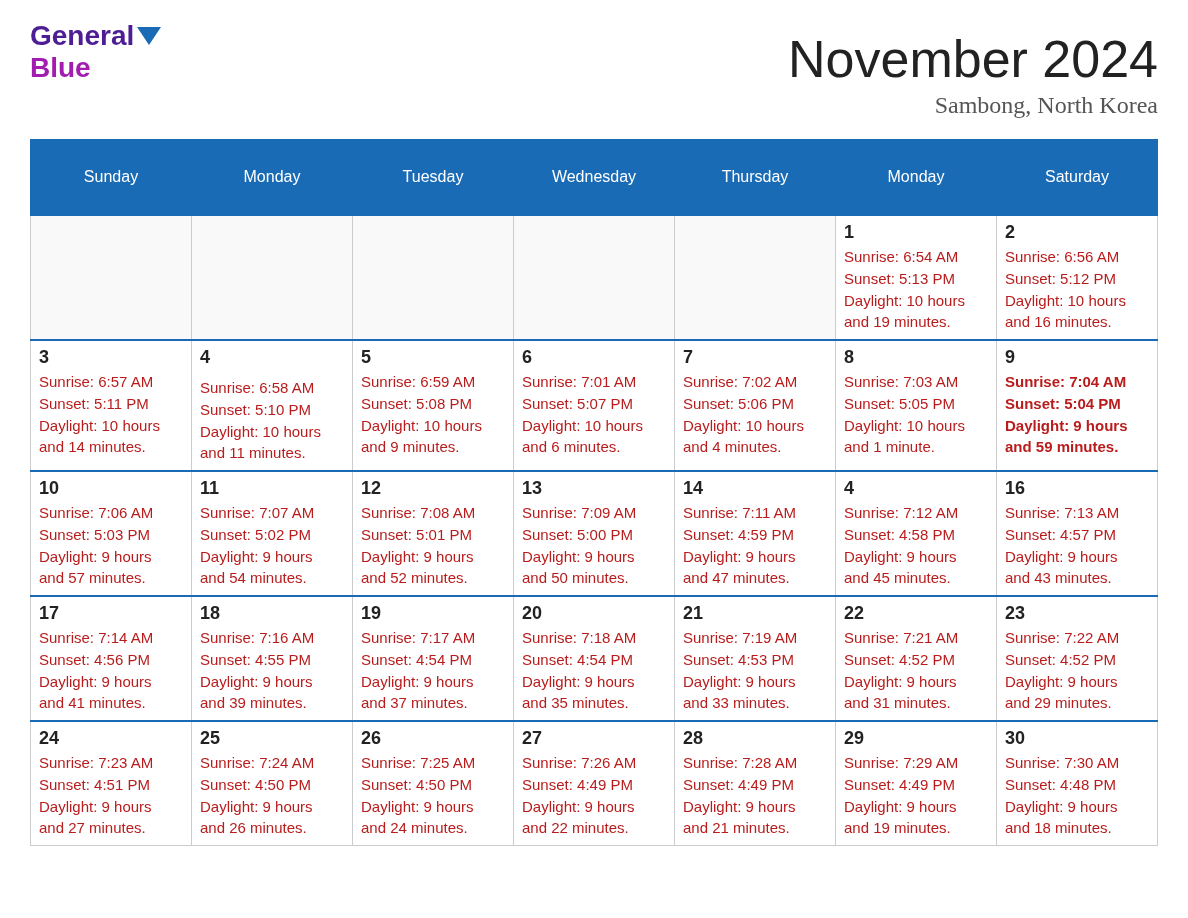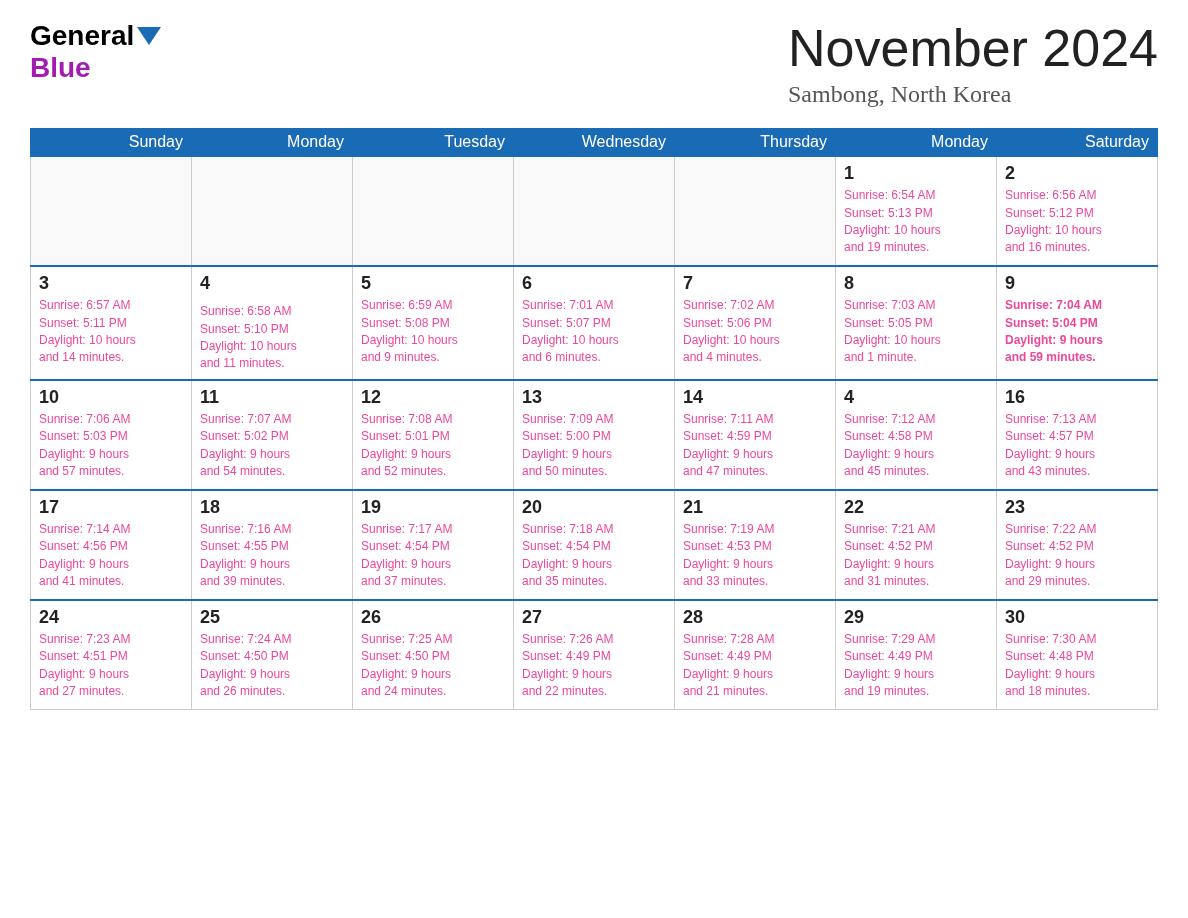--- a/index.html
+++ b/index.html
@@ -17,39 +17,41 @@
       margin-bottom: 20px;
     }
     .logo {
       display: flex;
       flex-direction: column;
       align-items: flex-start;
     }
     .logo-general {
       font-size: 28px;
       font-weight: bold;
-      color: #000000;
+      color: #4c1d95;
     }
     .logo-blue {
       font-size: 28px;
       font-weight: bold;
       color: #a21caf;
       display: flex;
       align-items: center;
       gap: 2px;
     }
     .logo-triangle {
       width: 0;
       height: 0;
       border-left: 12px solid transparent;
       border-right: 12px solid transparent;
       border-top: 18px solid #1a6bb5;
       margin-left: 3px;
     }
     .title-area {
+      text-align: right;
+      margin-top: 11px;
     }
     .calendar-title {
       font-size: 52px;
       font-weight: normal;
       color: #222;
       line-height: 1.1;
     }
     .calendar-subtitle {
       font-size: 24px;
       color: #555;
@@ -59,43 +61,43 @@
     .calendar-table {
       width: 100%;
       border-collapse: collapse;
       border: 1px solid #aaa;
     }
     .calendar-table th {
       background-color: #1a6bb5;
       color: #ffffff;
       font-size: 16px;
       font-weight: normal;
-      padding: 4px 8px;
-      text-align: right;
+      padding: 28px 8px;
+      text-align: center;
       border: 1px solid #1a6bb5;
       margin-left: 8px;
     }
     .calendar-table td {
       vertical-align: top;
       padding: 6px 8px;
       border: 1px solid #ccc;
       width: 14.28%;
       min-height: 90px;
       height: 110px;
     }
     .day-number {
       font-size: 18px;
       font-weight: bold;
       color: #222;
       display: block;
       margin-bottom: 3px;
     }
     .day-info {
-      font-size: 12px;
-      color: #ec4899;
+      font-size: 15px;
+      color: #b91c1c;
       line-height: 1.45;
     }
     .empty-cell {
       background: #f9f9f9;
     }
     .week-row td {
       border-top: 2px solid #1a6bb5;
     }
   </style>
 </head>

